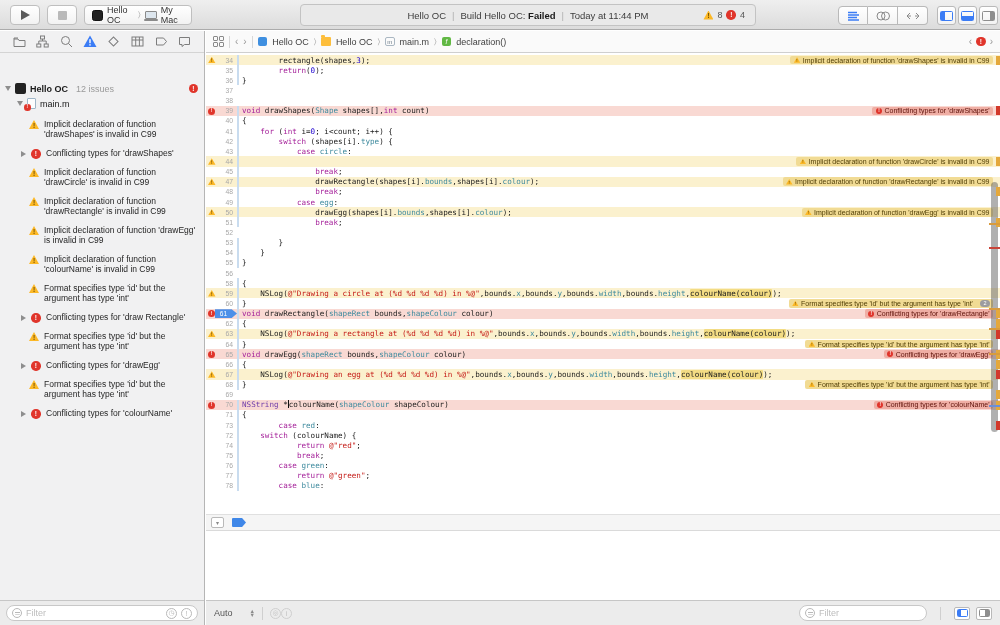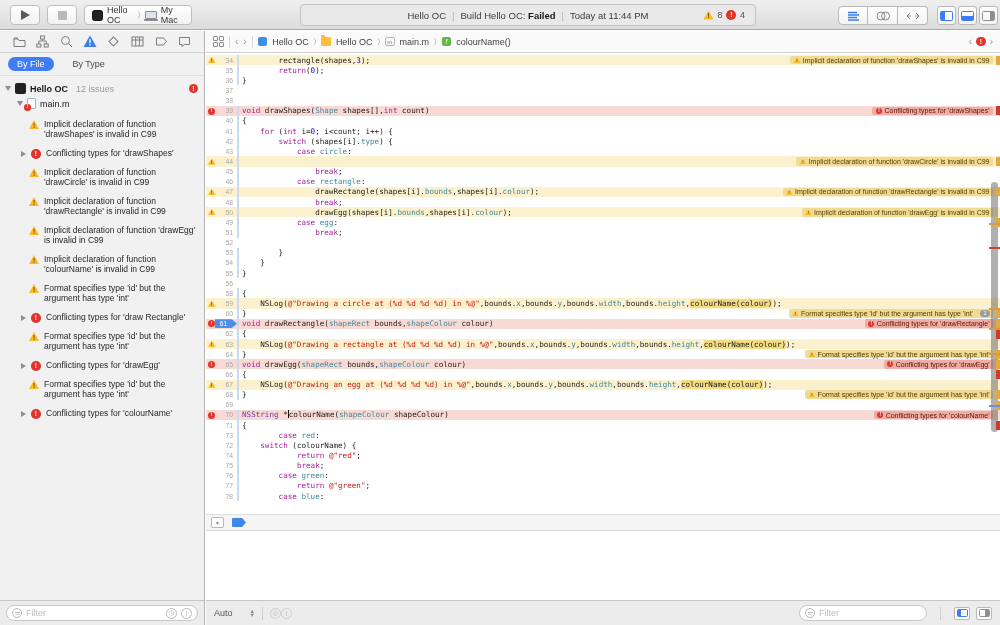--- a/index.html
+++ b/index.html
@@ -262,24 +262,20 @@
         <svg width="13" height="13">
           <path d="M1.5 3h7l3 3.5-3 3.5h-7z"></path>
         </svg>
       </span>
     <span class="nav-tab">
         <svg width="13" height="13">
           <path d="M1.5 2.5h10v7H6.5L4 11.5v-2H1.5z"></path>
         </svg>
       </span>
   </div>
-  <div class="nav-seg">
-    <span class="seg-pill sel">By File</span>
-    <span class="seg-pill">By Type</span>
-  </div>
   <div class="nav-tree">
     <div class="tree-row proj-row">
       <span class="disc-down"></span>
       <span class="proj-ico"></span>
       <span class="proj-name">Hello OC</span>
       <span class="proj-issues">12 issues</span>
       <span class="ico-err s9 proj-badge"></span>
     </div>
     <div class="tree-row file-row">
       <span class="disc-down"></span>
@@ -327,21 +323,21 @@
     <span class="bc-ico bc-proj"></span>
     <span>Hello OC</span>
     <span class="chev">〉</span>
     <span class="bc-ico bc-folder"></span>
     <span>Hello OC</span>
     <span class="chev">〉</span>
     <span class="bc-ico bc-file">m</span>
     <span>main.m</span>
     <span class="chev">〉</span>
     <span class="bc-ico bc-fn">f</span>
-    <span>colourName()</span>
+    <span>declaration()</span>
     <span class="jb-right">
       <span class="jb-chev">‹</span>
       <span class="ico-err s9"></span>
       <span class="jb-chev">›</span>
     </span>
   </div>
 
   <div class="code-area" id="codeArea">
     <div id="codeLines">
         <div class="row hlw">
@@ -435,64 +431,57 @@
             <span>Implicit declaration of function 'drawCircle' is invalid in C99</span>
           </span>
         </div>
         <div class="row">
           <div class="gut">
             <span class="lnum">45</span>
           </div>
           <div class="chg"></div>
           <div class="codeline"><span class="c-d">                </span><span class="c-k">break</span><span class="c-d">;</span></div>
         </div>
-        <div class="row">
-          <div class="gut">
-            <span class="lnum">46</span>
-          </div>
-          <div class="chg"></div>
-          <div class="codeline"><span class="c-d">            </span><span class="c-k">case</span><span class="c-d"> </span><span class="c-t">rectangle</span><span class="c-d">:</span></div>
-        </div>
         <div class="row hlw">
           <div class="gut">
             <span class="ico-warn s7"></span>
             <span class="lnum">47</span>
           </div>
           <div class="chg"></div>
           <div class="codeline"><span class="c-d">                drawRectangle(shapes[i].</span><span class="c-t">bounds</span><span class="c-d">,shapes[i].</span><span class="c-t">colour</span><span class="c-d">);</span></div>
           <span class="pill warn">
             <span class="ico-warn"></span>
             <span>Implicit declaration of function 'drawRectangle' is invalid in C99</span>
           </span>
         </div>
         <div class="row">
           <div class="gut">
             <span class="lnum">48</span>
           </div>
           <div class="chg"></div>
           <div class="codeline"><span class="c-d">                </span><span class="c-k">break</span><span class="c-d">;</span></div>
         </div>
+        <div class="row">
+          <div class="gut">
+            <span class="lnum">49</span>
+          </div>
+          <div class="chg"></div>
+          <div class="codeline"><span class="c-d">            </span><span class="c-k">case</span><span class="c-d"> </span><span class="c-t">egg</span><span class="c-d">:</span></div>
+        </div>
         <div class="row hlw">
           <div class="gut">
             <span class="ico-warn s7"></span>
             <span class="lnum">50</span>
           </div>
           <div class="chg"></div>
           <div class="codeline"><span class="c-d">                drawEgg(shapes[i].</span><span class="c-t">bounds</span><span class="c-d">,shapes[i].</span><span class="c-t">colour</span><span class="c-d">);</span></div>
           <span class="pill warn">
             <span class="ico-warn"></span>
             <span>Implicit declaration of function 'drawEgg' is invalid in C99</span>
           </span>
-        </div>
-        <div class="row">
-          <div class="gut">
-            <span class="lnum">49</span>
-          </div>
-          <div class="chg"></div>
-          <div class="codeline"><span class="c-d">            </span><span class="c-k">case</span><span class="c-d"> </span><span class="c-t">egg</span><span class="c-d">:</span></div>
         </div>
         <div class="row">
           <div class="gut">
             <span class="lnum">51</span>
           </div>
           <div class="chg"></div>
           <div class="codeline"><span class="c-d">                </span><span class="c-k">break</span><span class="c-d">;</span></div>
         </div>
         <div class="row">
           <div class="gut">

